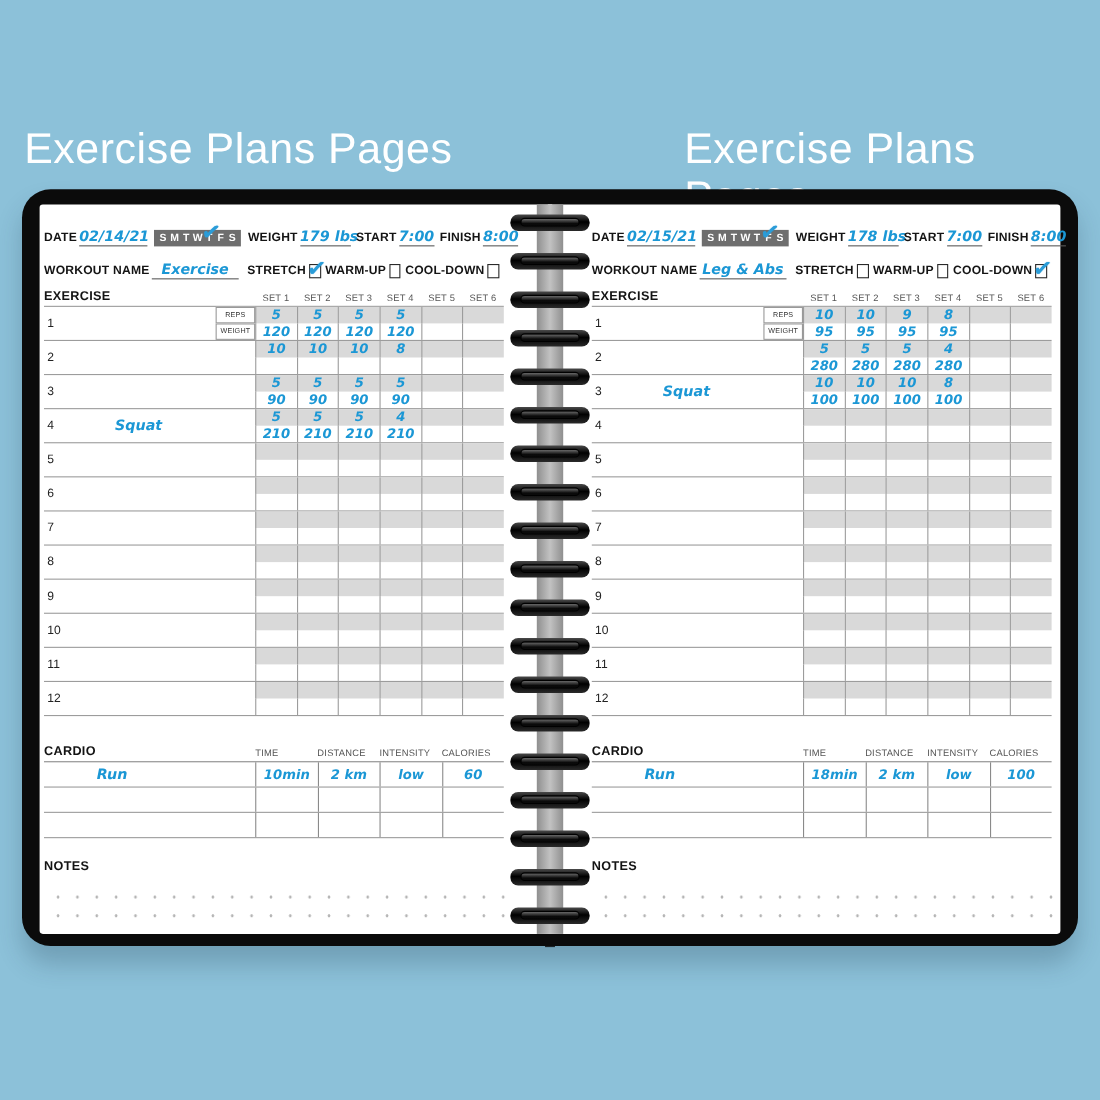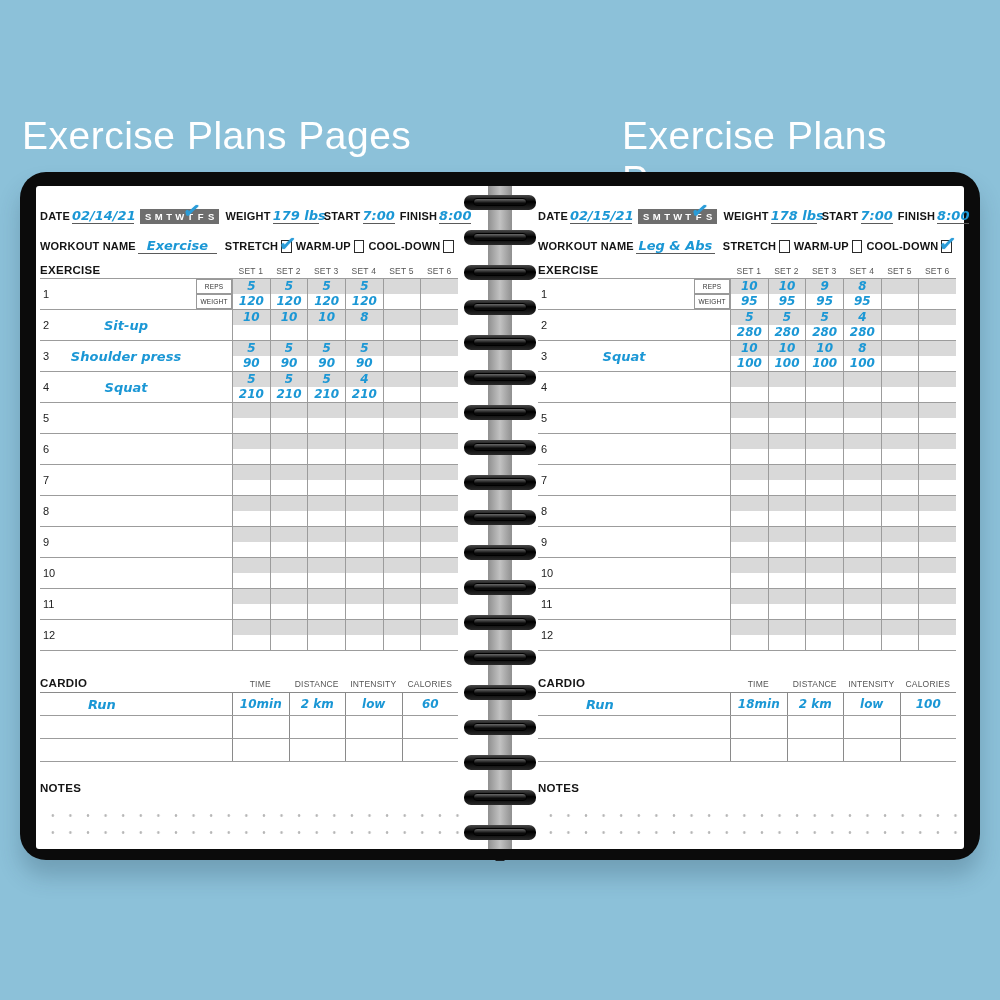--- a/index.html
+++ b/index.html
@@ -82,21 +82,21 @@
   }
   .settop { background:#d9d9d9; border-left:1px solid #9c9c9c; }
   .setbot { border-left:1px solid #9c9c9c; }
   .setval { font-size:12px; line-height:15px; text-align:center; font-style:italic; }
 
   
   .cheader {
     display:grid; grid-template-columns:192px repeat(4,1fr);
     align-items:end; margin-top:26px; padding-bottom:3px; border-bottom:1px solid #8a8a8a;
   }
-  .cardio-h { font-size:8.5px; color:#555; text-align:center; letter-spacing:0.2px; }
+  .cardio-h { font-size:8.5px; color:#555; letter-spacing:0.2px; }
   .crow {
     display:grid; grid-template-columns:192px repeat(4,1fr);
     height:23px; border-bottom:1px solid #9c9c9c;
   }
   .cname { display:flex; align-items:center; padding-left:48px; font-size:13px; }
   .cval { display:flex; align-items:center; justify-content:center; font-size:12px; }
   .cval.vline, .cname2 { border-left:1px solid #8a8a8a; }
 
   
   .notes { margin-top:16px; }
@@ -191,37 +191,35 @@
           <div class="setbot setval hand" style="grid-area: 2 / 6;">120</div>
           <div class="settop setval hand" style="grid-area: 1 / 7;">5</div>
           <div class="setbot setval hand" style="grid-area: 2 / 7;">120</div>
           <div class="settop setval hand" style="grid-area: 1 / 8;"></div>
           <div class="setbot setval hand" style="grid-area: 2 / 8;"></div>
           <div class="settop setval hand" style="grid-area: 1 / 9;"></div>
           <div class="setbot setval hand" style="grid-area: 2 / 9;"></div>
         </div>
         <div class="exrow">
           <span class="exnum">2</span>
-          <span class="exname hand">Sit-up</span>
           <div class="settop setval hand" style="grid-area: 1 / 4;">10</div>
           <div class="setbot setval hand" style="grid-area: 2 / 4;"></div>
           <div class="settop setval hand" style="grid-area: 1 / 5;">10</div>
           <div class="setbot setval hand" style="grid-area: 2 / 5;"></div>
           <div class="settop setval hand" style="grid-area: 1 / 6;">10</div>
           <div class="setbot setval hand" style="grid-area: 2 / 6;"></div>
           <div class="settop setval hand" style="grid-area: 1 / 7;">8</div>
           <div class="setbot setval hand" style="grid-area: 2 / 7;"></div>
           <div class="settop setval hand" style="grid-area: 1 / 8;"></div>
           <div class="setbot setval hand" style="grid-area: 2 / 8;"></div>
           <div class="settop setval hand" style="grid-area: 1 / 9;"></div>
           <div class="setbot setval hand" style="grid-area: 2 / 9;"></div>
         </div>
         <div class="exrow">
           <span class="exnum">3</span>
-          <span class="exname hand">Shoulder press</span>
           <div class="settop setval hand" style="grid-area: 1 / 4;">5</div>
           <div class="setbot setval hand" style="grid-area: 2 / 4;">90</div>
           <div class="settop setval hand" style="grid-area: 1 / 5;">5</div>
           <div class="setbot setval hand" style="grid-area: 2 / 5;">90</div>
           <div class="settop setval hand" style="grid-area: 1 / 6;">5</div>
           <div class="setbot setval hand" style="grid-area: 2 / 6;">90</div>
           <div class="settop setval hand" style="grid-area: 1 / 7;">5</div>
           <div class="setbot setval hand" style="grid-area: 2 / 7;">90</div>
           <div class="settop setval hand" style="grid-area: 1 / 8;"></div>
           <div class="setbot setval hand" style="grid-area: 2 / 8;"></div>

